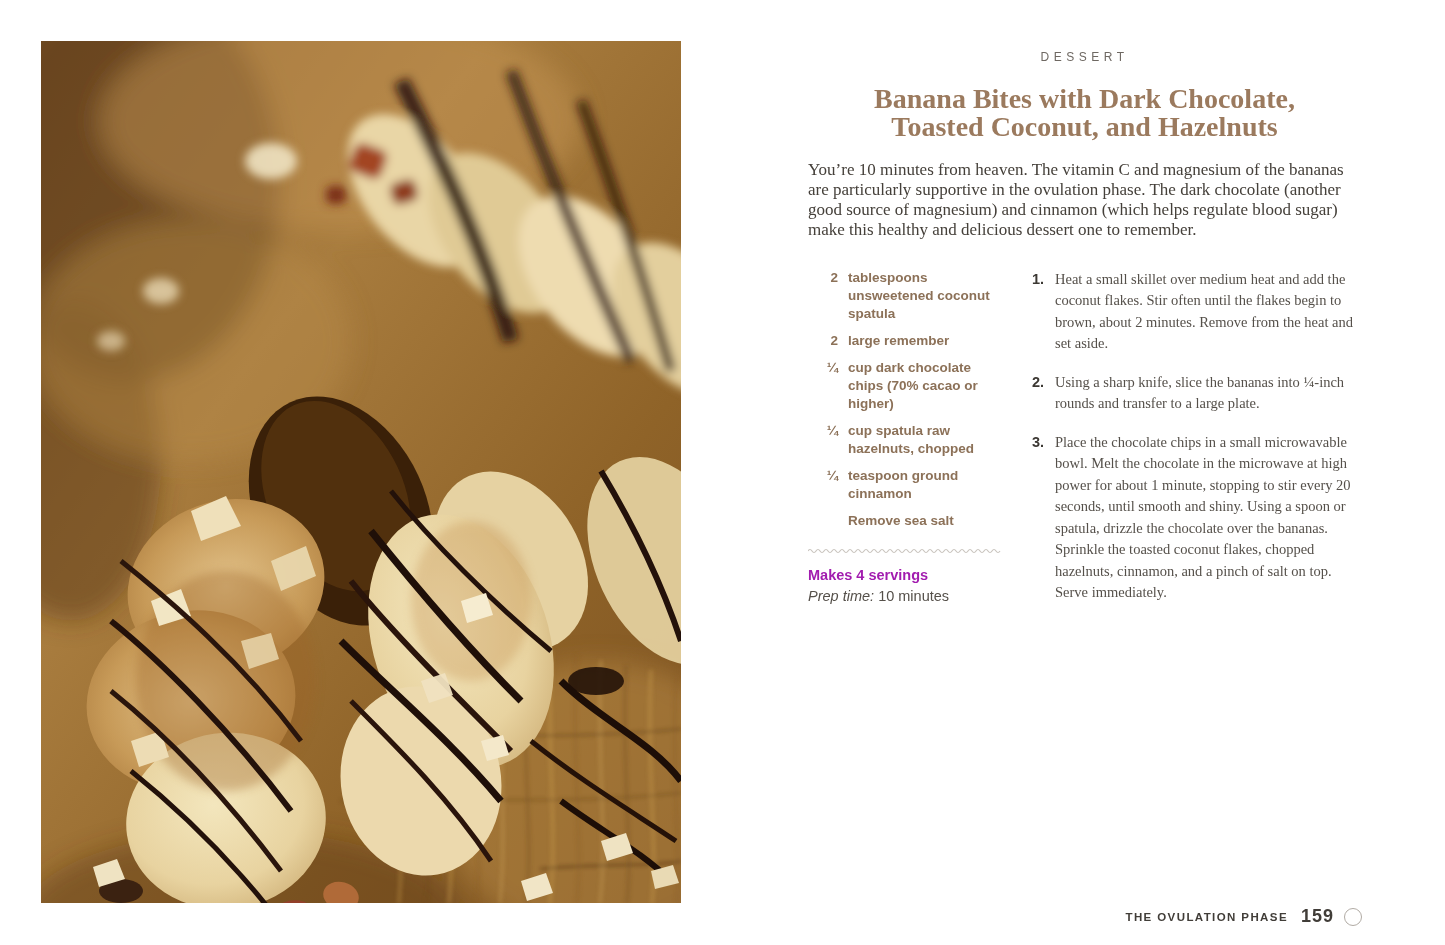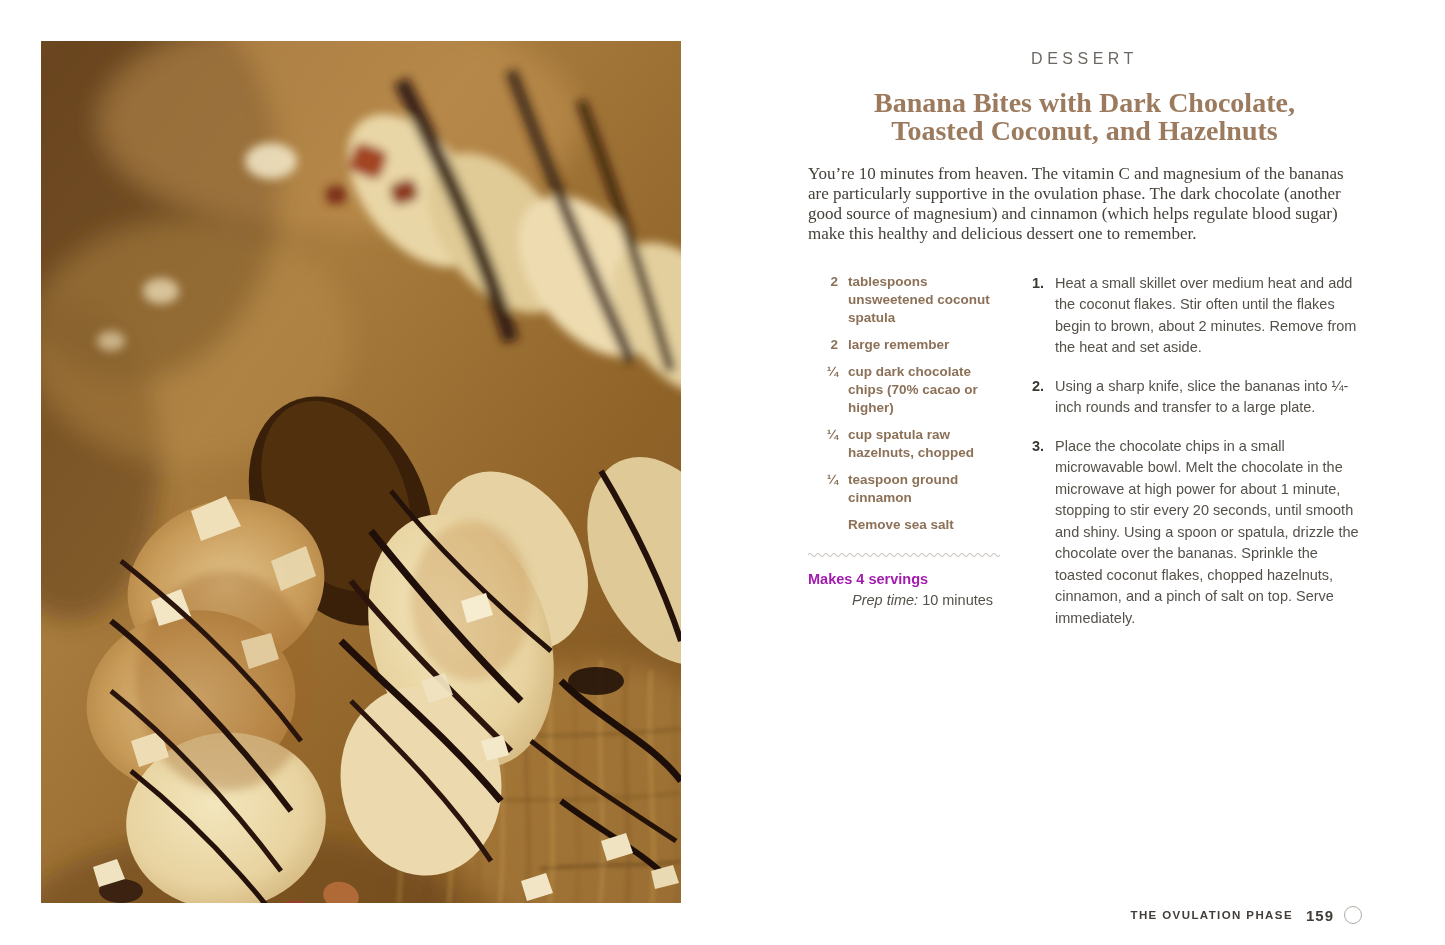--- a/index.html
+++ b/index.html
@@ -19,21 +19,21 @@
   }
   .photo svg { display: block; }
 
   
   .content {
     position: absolute; left: 808px; top: 50px;
     width: 553px;
   }
   .category {
     text-align: center;
-    font-size: 16px;
+    font-size: 12px;
     letter-spacing: 4.5px;
     color: #6e6862;
     text-transform: uppercase;
   }
   .title {
     margin-top: 21px;
     text-align: center;
     font-family: "Liberation Serif", serif;
     font-weight: 700;
     font-size: 28px;
@@ -58,45 +58,45 @@
     font-weight: 700;
     font-size: 13.5px;
     line-height: 18px;
   }
   .ingredient .qty { width: 30px; flex: none; text-align: right; padding-right: 10px; box-sizing: content-box; }
   .ingredient .itext { flex: 1; }
 
   .meta-divider { margin: 18px 0 13px 0; line-height: 0; }
   .yield { font-size: 14.5px; font-weight: 700; color: #a21caf; }
   .prep { margin-top: 5px; font-size: 14.5px; color: #55504a; }
-  .prep .prep-label { font-style: italic; margin-left: 44px; }
+  .prep .prep-label { font-style: italic; }
 
   .instructions { margin-left: 26px; width: 334px; }
   .step {
     display: flex;
     margin-bottom: 17px;
     color: #55504a;
     font-size: 14.5px;
     line-height: 21.5px;
   }
   .step .num { width: 23px; flex: none; font-weight: 700; color: #3c3833; }
-  .step .stext { flex: 1; }
+  .step .stext { flex: 1; font-family: Liberation Serif, serif; }
 
   
   .footer {
     position: absolute; top: 906px; right: 83px;
     display: flex; align-items: center;
   }
   .footer .section {
     font-size: 11.5px; font-weight: 700;
     letter-spacing: 1.4px; color: #413d38;
   }
   .footer .pagenum {
     margin-left: 13px;
-    font-size: 15px; font-weight: 700;
+    font-size: 18px; font-weight: 700;
     letter-spacing: 1px; color: #413d38;
   }
   .footer .ring {
     margin-left: 10px;
     width: 16px; height: 16px;
     border: 1.5px solid #b1aba4;
     border-radius: 50%;
     background: #ffffff;
   }
 </style>

